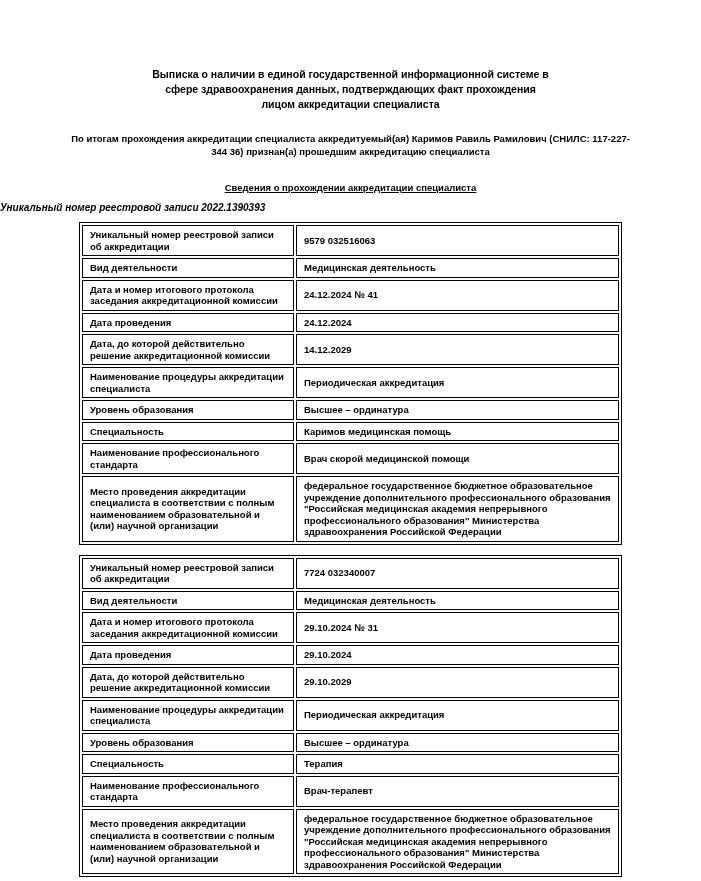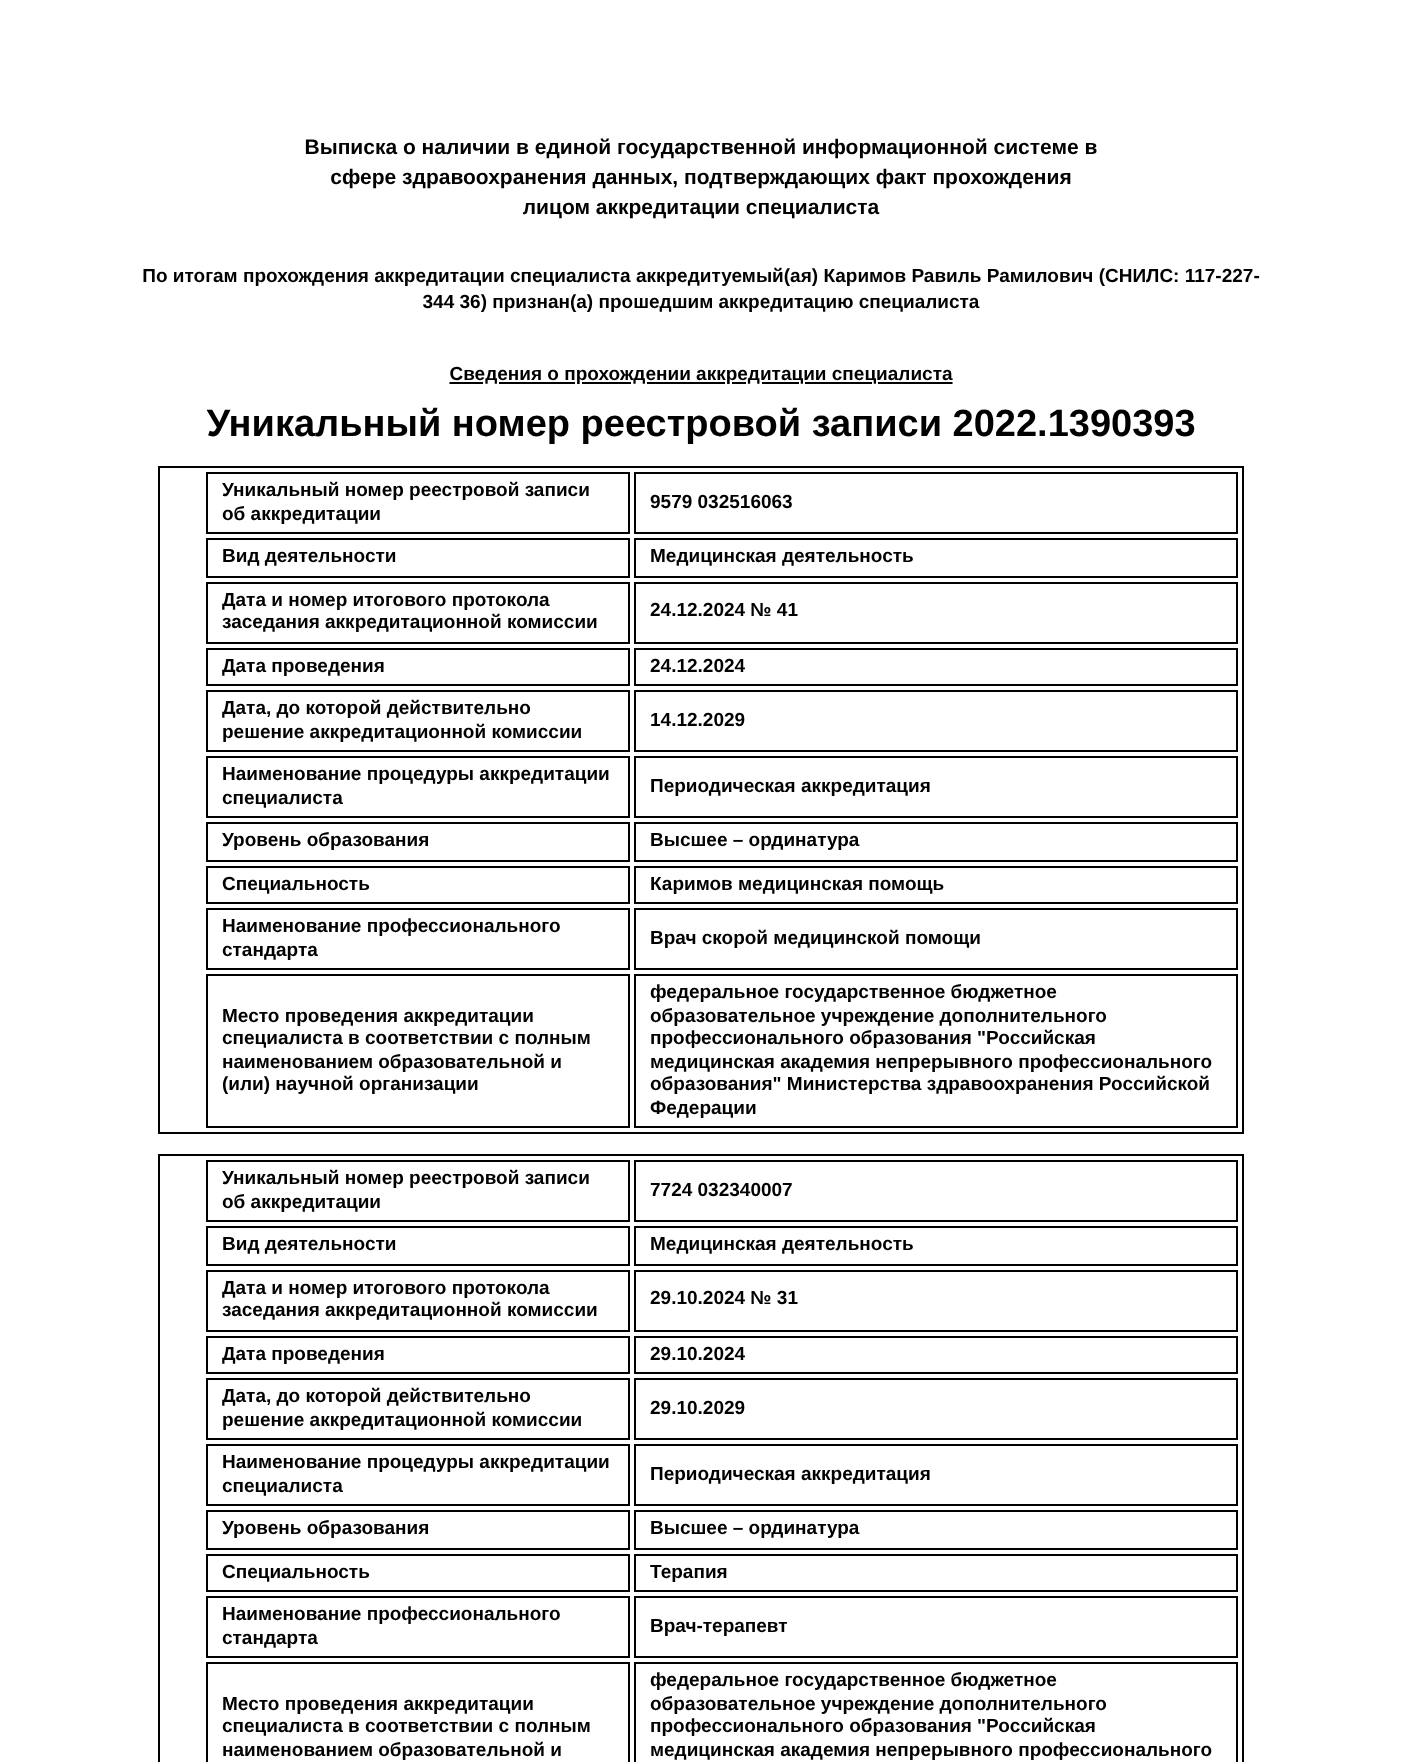--- a/index.html
+++ b/index.html
@@ -51,31 +51,31 @@
     line-height: 13px;
   }
   .section-heading {
     margin-top: 24px;
     text-align: center;
     font-size: 9.5px;
     text-decoration: underline;
   }
   .registry-heading {
     margin-top: 9px;
-    text-align: center;
-    font-size: 19px;
+    text-align: left;
+    font-size: 10px;
+    font-style: italic;
   }
   table.acc {
     width: 543px;
     margin: 9px auto 0;
     border-collapse: separate;
     border-spacing: 2px;
     border: 1px solid #000;
     table-layout: fixed;
-    padding-left: 21px;
   }
   table.acc.second {
     margin-top: 10px;
   }
   table.acc td {
     border: 1px solid #000;
     font-size: 9.5px;
     line-height: 11.5px;
     vertical-align: middle;
     padding: 3px 7px;

